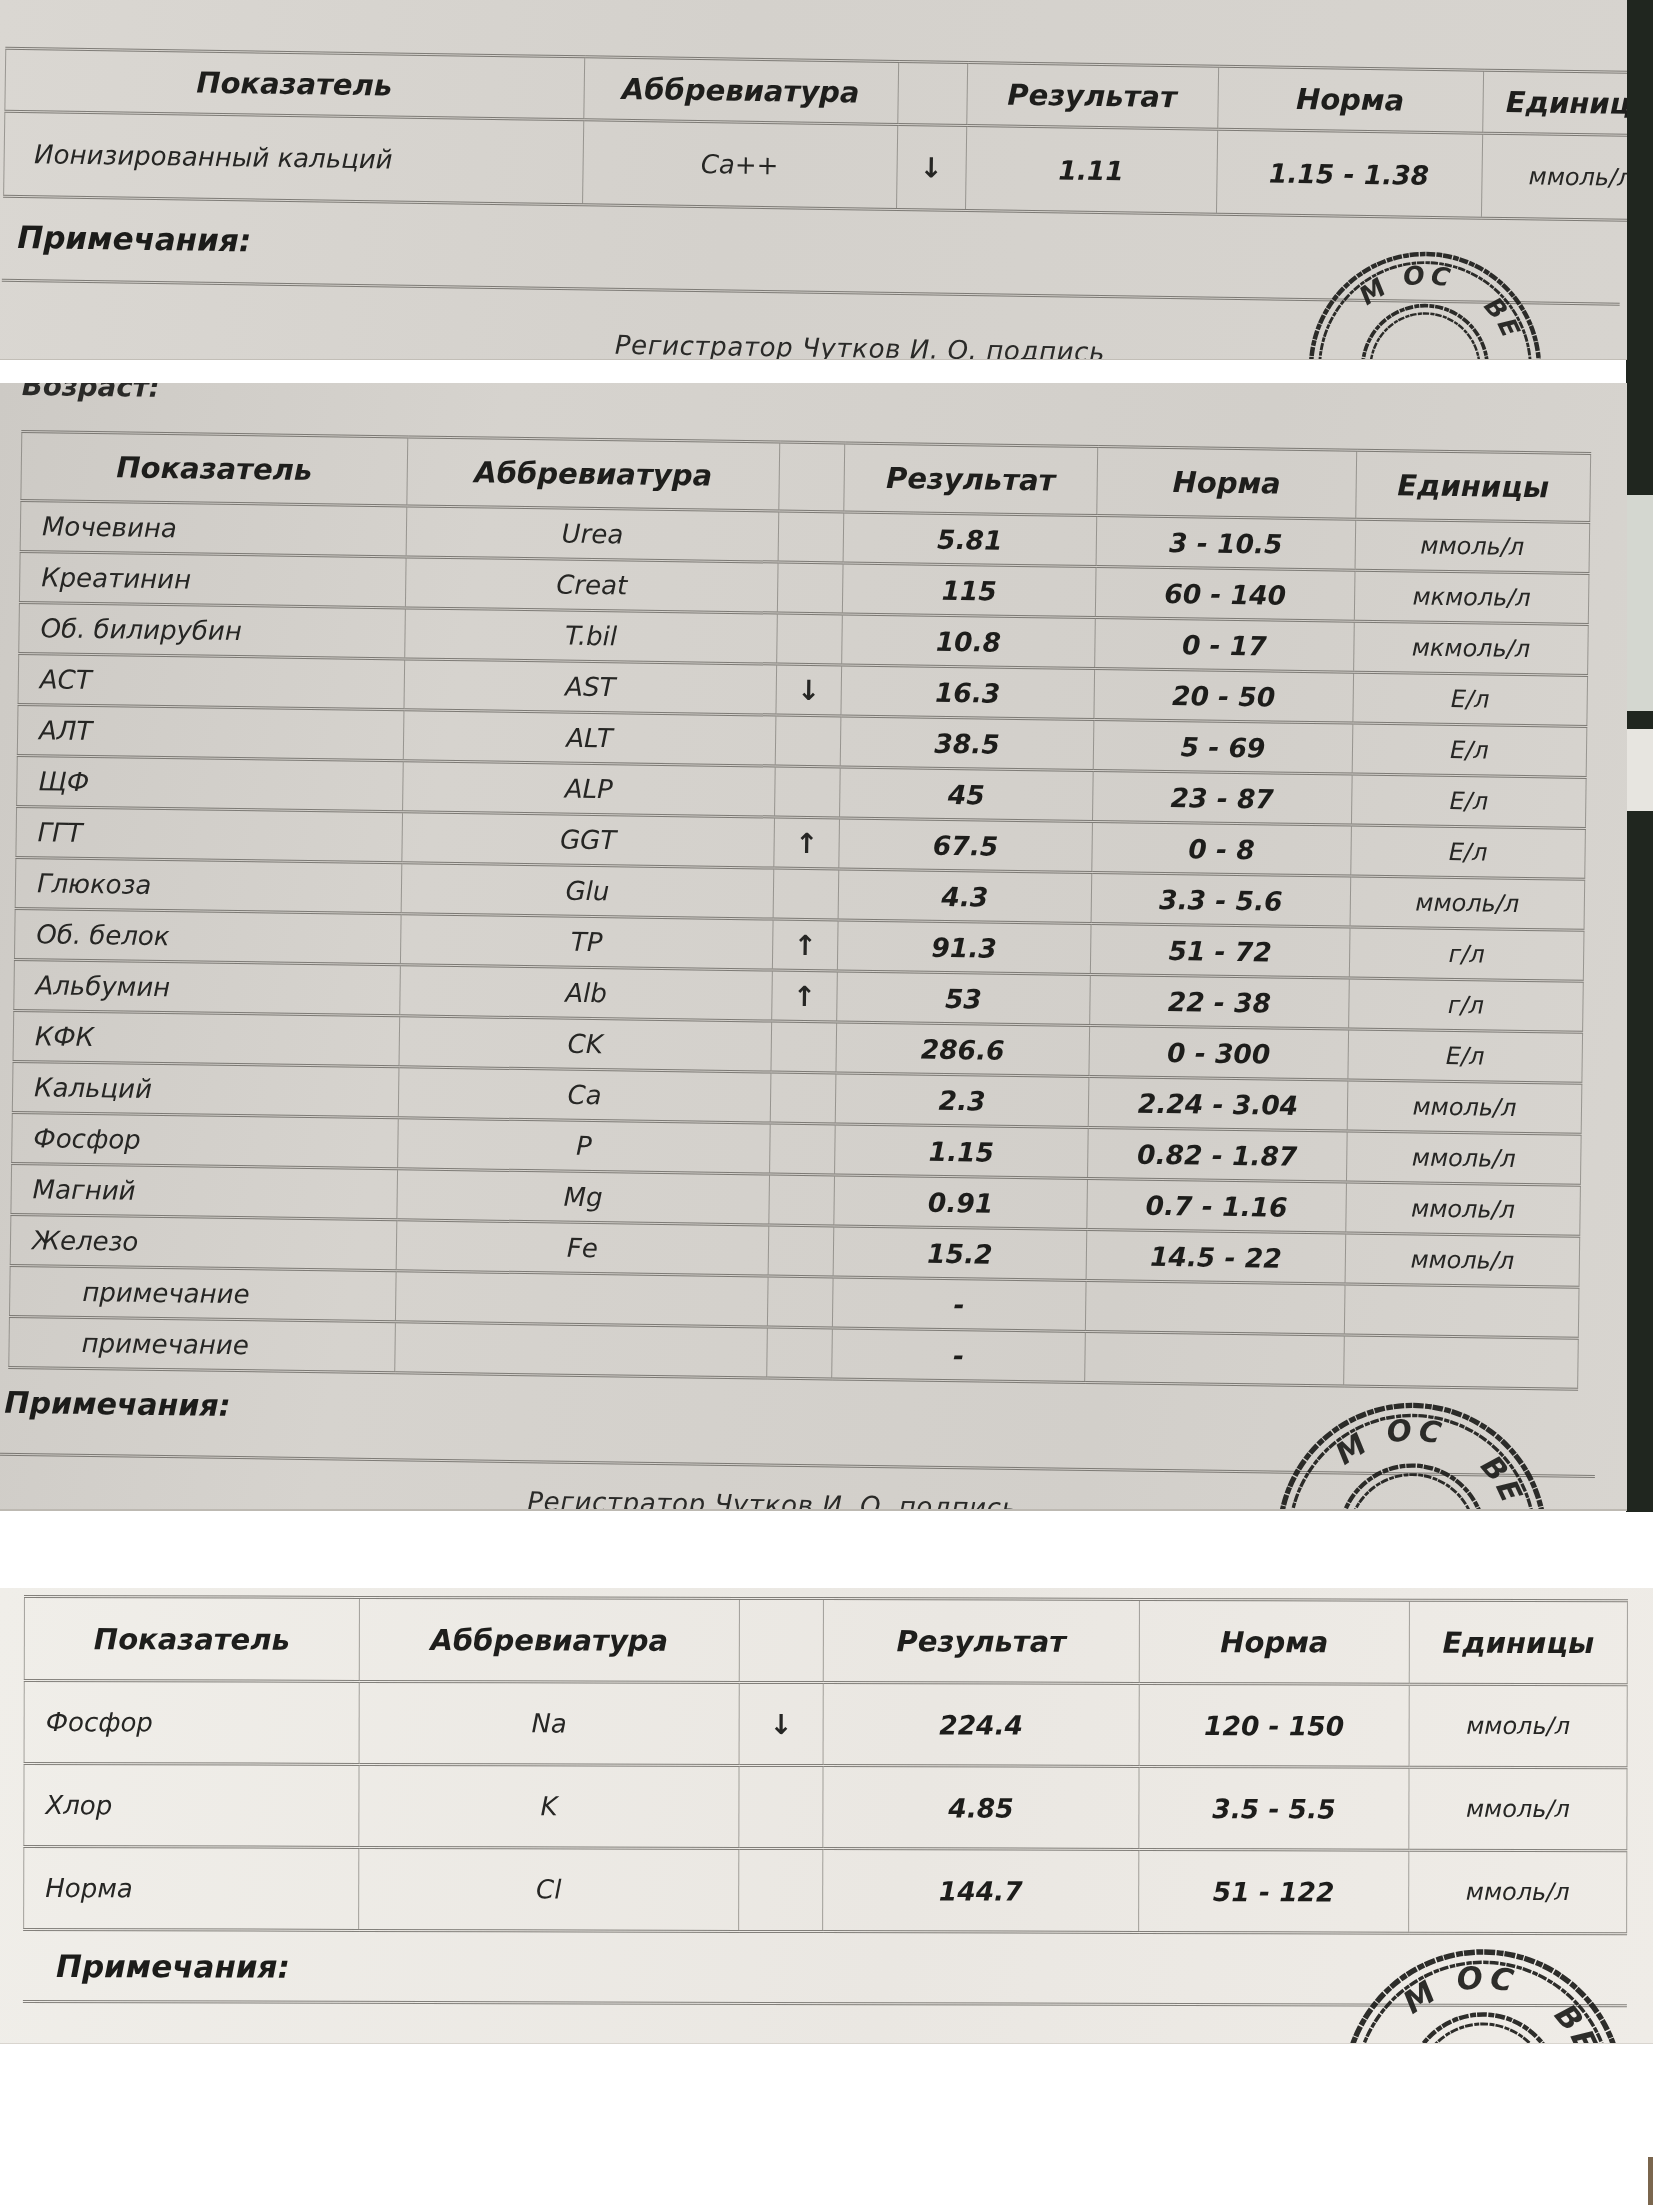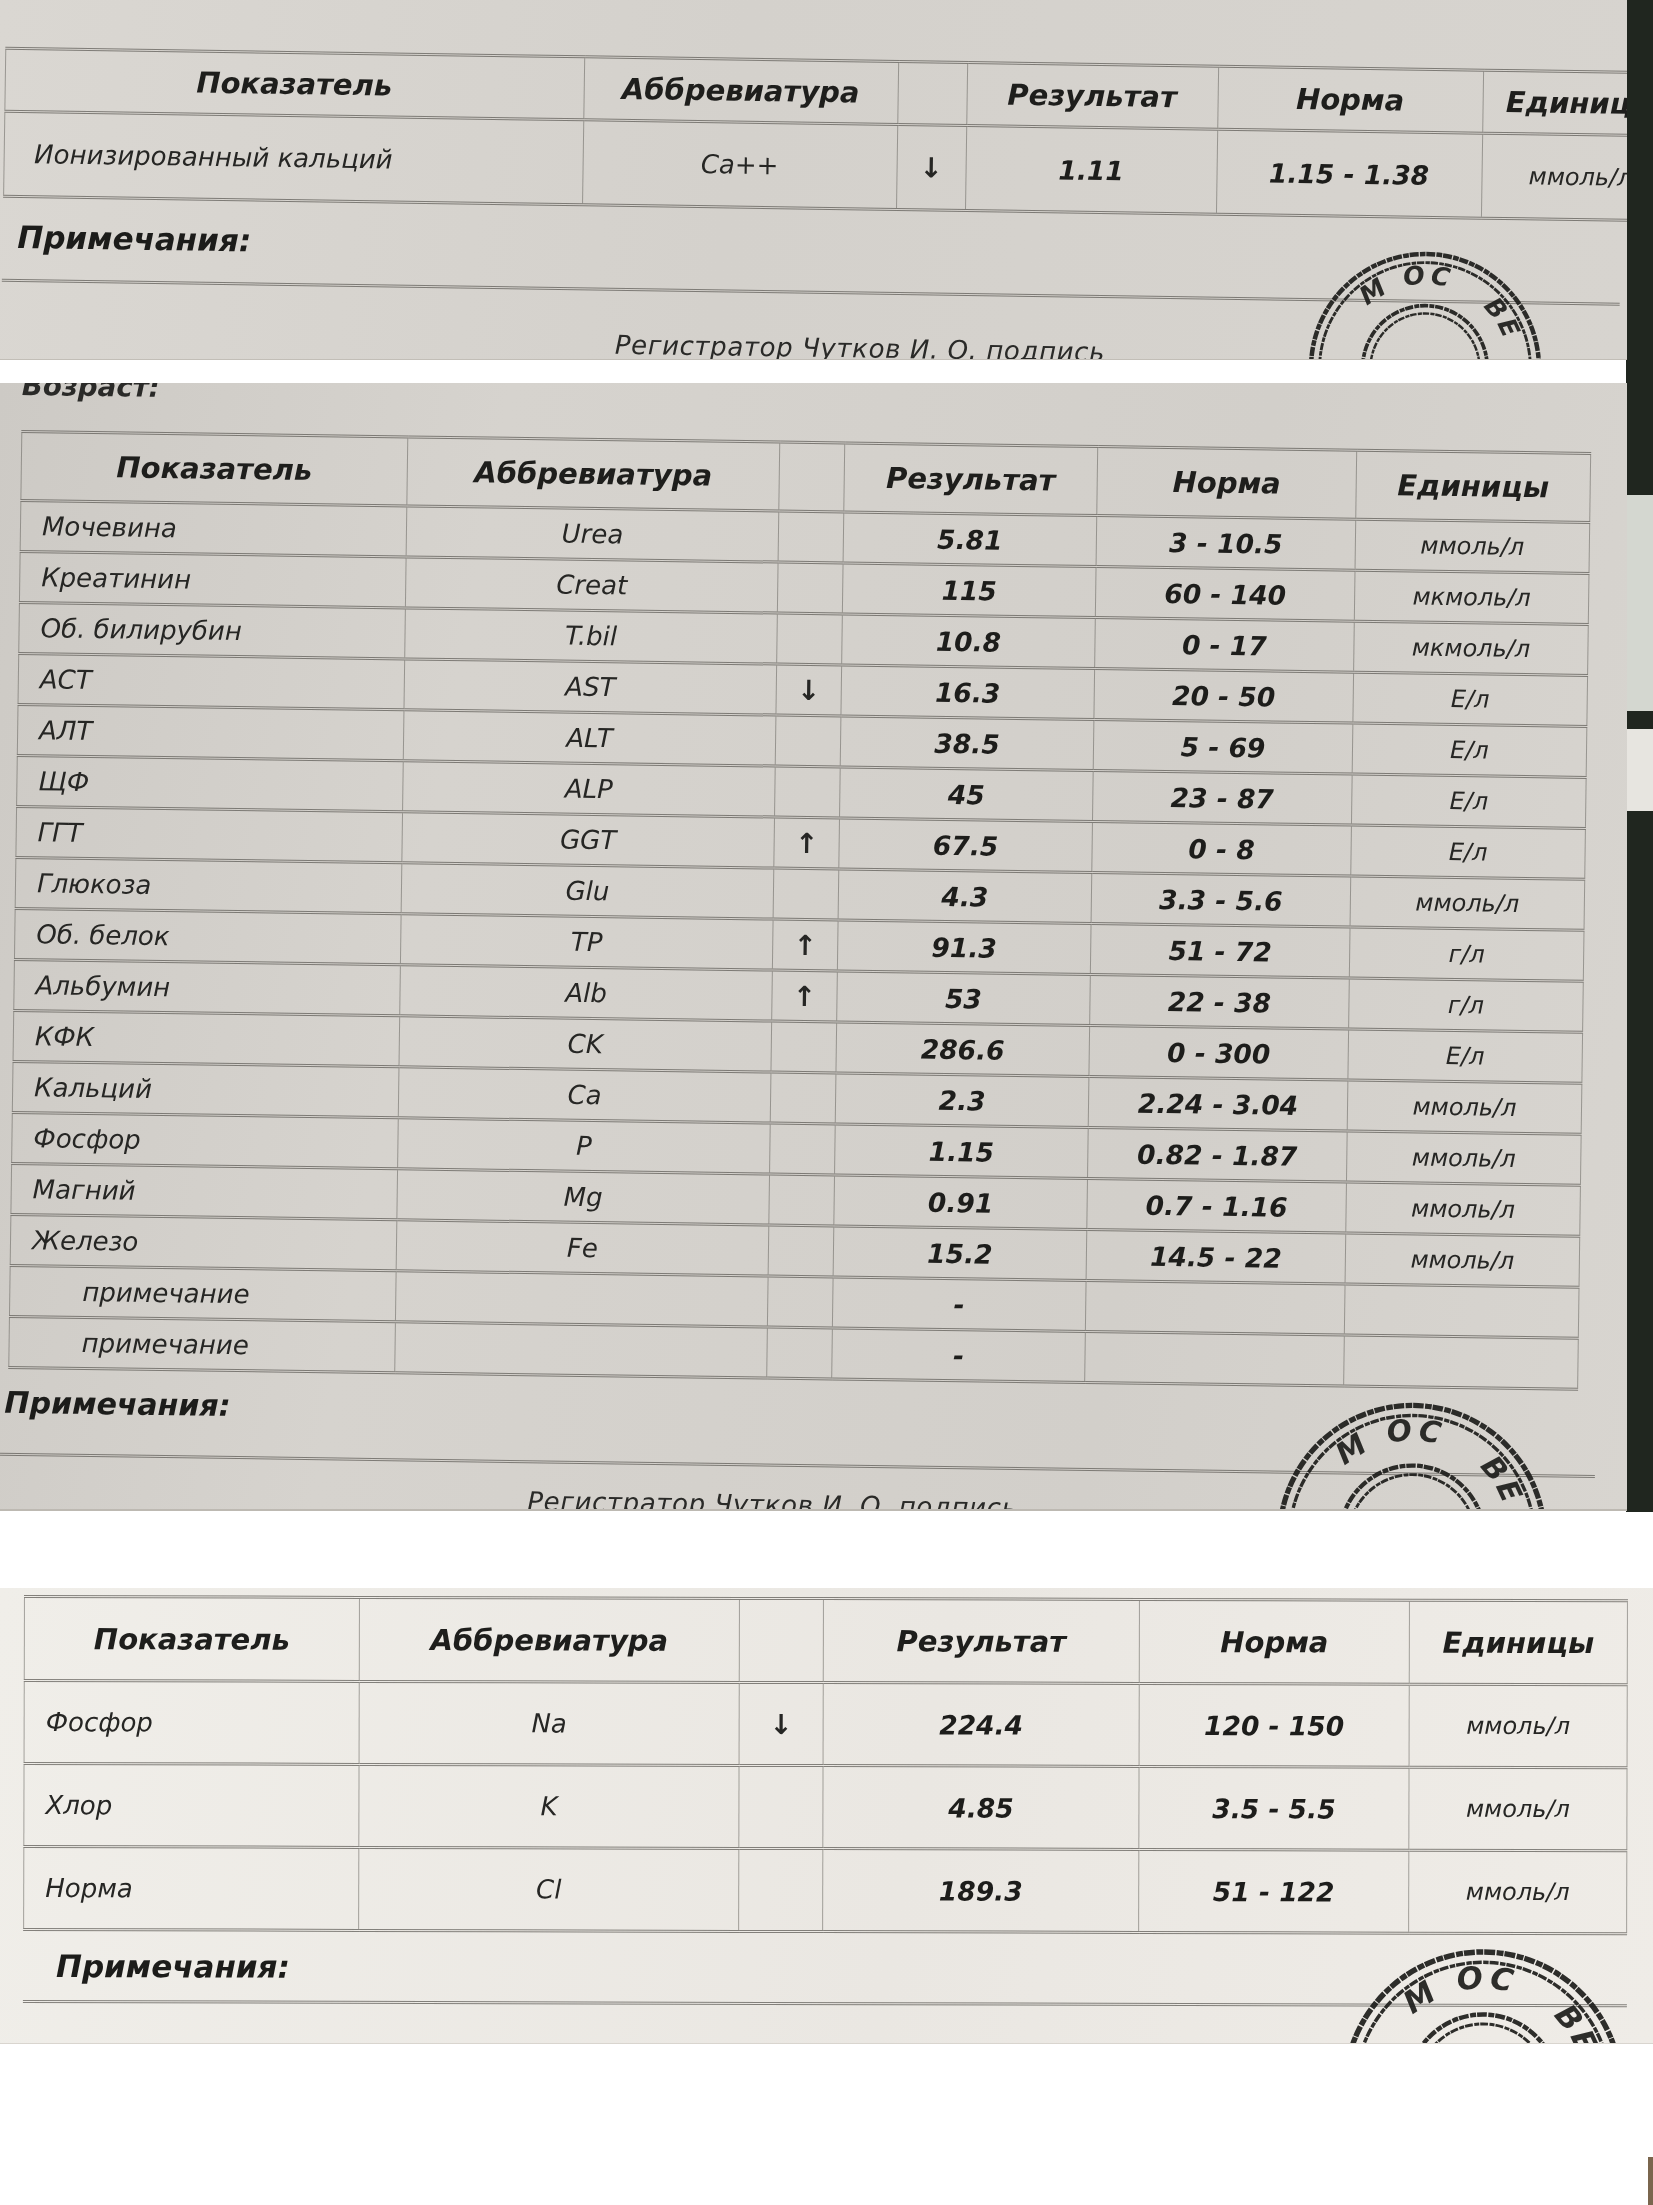--- a/index.html
+++ b/index.html
@@ -331,21 +331,21 @@
             <td class="abbr">K</td>
             <td class="flag"></td>
             <td class="res">4.85</td>
             <td class="norm">3.5 - 5.5</td>
             <td class="units">ммоль/л</td>
           </tr>
       <tr style="height:83px">
             <td class="name">Норма</td>
             <td class="abbr">Cl</td>
             <td class="flag"></td>
-            <td class="res">189.3</td>
+            <td class="res">144.7</td>
             <td class="norm">51 - 122</td>
             <td class="units">ммоль/л</td>
           </tr>
     </tbody>
       </table>
     <div class="notes" style="left:24px;top:339px;width:1604px;height:73px;font-size:31px;">
       <span style="padding:21px 0 0 33px">Примечания:</span>
     </div>
   </div>
   <div class="stamp-slot" style="left:1334px;top:353px;width:298px;height:298px;">

